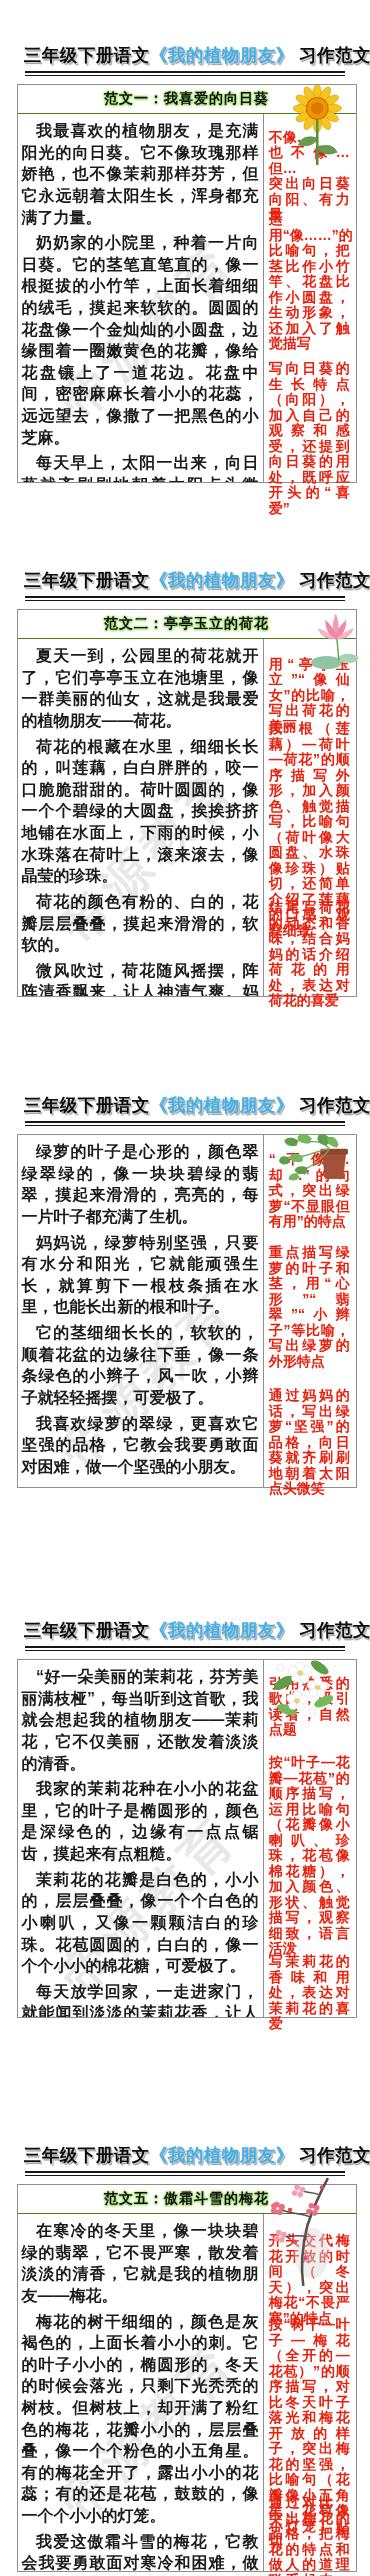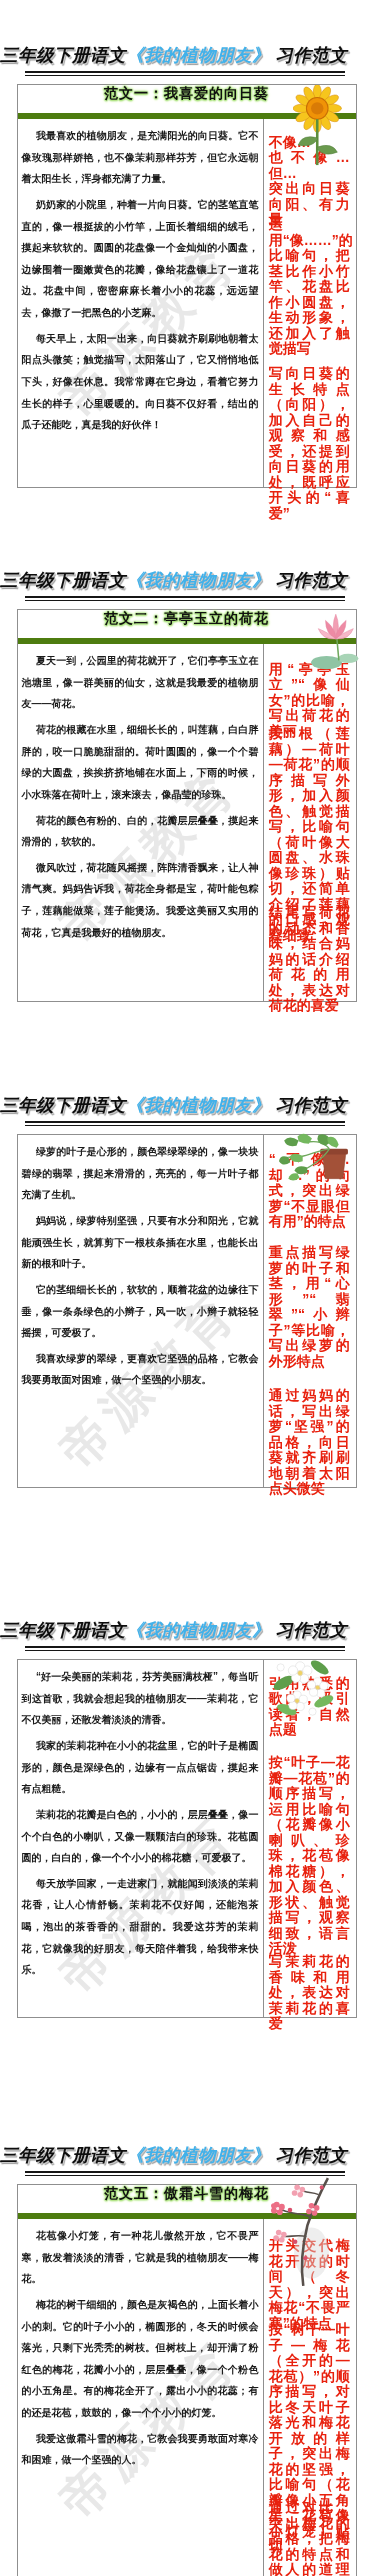--- a/index.html
+++ b/index.html
@@ -1,32 +1,32 @@
 <!DOCTYPE html>
 <html style="font-size:8.2px"><head>
 <meta charset="utf-8">
 <style>
   html,body{margin:0;padding:0;background:#ffffff;}
   body{width:371px;font-family:"Liberation Sans","DejaVu Sans",sans-serif;}
   .page{position:relative;width:371px;height:525px;background:#fff;overflow:hidden;}
-  .doc-title{position:absolute;top:43px;left:0;width:100%;text-align:left;
+  .doc-title{position:absolute;top:43px;left:0;width:100%;text-align:right;
     font-size:17.5px;font-weight:bold;letter-spacing:0.5px;color:#0d0d0d;
-    text-shadow:1px 1px 0 #c9c9c9,1.5px 1.5px 1px #9a9a9a;white-space:nowrap;font-style:italic;}
+    text-shadow:1px 1px 0 #c9c9c9,1.5px 1.5px 1px #9a9a9a;white-space:nowrap;}
   .t-blue{color:#41b1ea;}
   .t-suffix{margin-left:5.2px;}
   .rule{position:absolute;top:71px;left:25px;width:320px;height:2.1px;
     border-top:2.6px solid #161616;border-bottom:1px solid #161616;}
   .sheet{position:absolute;top:84px;left:16.5px;width:338px;border:1px solid #8f8f8f;background:#fff;}
-  .sheet-head{height:28px;border-bottom:6px solid #4d7c0f;display:flex;justify-content:center;}
+  .sheet-head{height:28px;border-bottom:1px solid #4d7c0f;display:flex;align-items:center;justify-content:center;}
   .green-glow{font-size:14px;font-weight:bold;color:#101010;letter-spacing:1px;
     text-shadow:0 0 2.6px #ace37f,0 0 3.6px #ace37f,0.5px 0.5px 1.5px #ace37f,-0.5px -0.5px 1.5px #ace37f,0.5px -0.5px 1.5px #ace37f,-0.5px 0.5px 1.5px #ace37f;}
   .sheet-body{display:flex;position:relative;}
   .essay{width:246px;box-sizing:border-box;border-right:1px solid #8f8f8f;
     padding:6.2px 4.1px 0 4.1px;overflow:hidden;
-    font-size:10px;line-height:21.6px;font-weight:bold;color:#1b1b1b;
+    font-size:16px;line-height:21.6px;font-weight:bold;color:#1b1b1b;
     text-align:justify;text-justify:inter-character;position:relative;z-index:2;}
   .essay p{margin:0 0 4.1px 0;text-indent:14.4px;}
   .notes{flex:1;position:relative;}
   .note{position:absolute;left:5.2px;width:81px;font-size:14px;line-height:15.5px;
     font-weight:bold;color:#e8210e;white-space:pre-line;text-align:justify;
     text-justify:inter-character;z-index:2;}
   .watermark{position:absolute;left:20.6px;top:216px;width:216px;text-align:center;
     font-size:49px;font-weight:bold;color:rgba(110,110,110,0.16);
     transform:rotate(-45deg);letter-spacing:7.2px;pointer-events:none;z-index:1;white-space:nowrap;}
   .flower{position:absolute;z-index:3;}
@@ -215,21 +215,21 @@
   <div class="doc-title">
     <span>三年级下册语文</span><span class="t-blue">《我的植物朋友》</span><span class="t-suffix">习作范文</span>
   </div>
   <div class="rule"></div>
   <div class="sheet">
     <div class="sheet-head">
       <span class="green-glow">范文五：傲霜斗雪的梅花</span>
     </div>
     <div class="sheet-body" style="height:357px">
       <div class="essay">
-        <p>花苞像小灯笼，有一种花儿傲然开放，它不畏严寒，散发着淡淡的清香，它就是我的植物朋友——梅花。</p>
+        <p>在寒冷的冬天里，像一块块碧绿的翡翠，它不畏严寒，散发着淡淡的清香，它就是我的植物朋友——梅花。</p>
         <p>梅花的树干细细的，颜色是灰褐色的，上面长着小小的刺。它的叶子小小的，椭圆形的，冬天的时候会落光，只剩下光秃秃的树枝。但树枝上，却开满了粉红色的梅花，花瓣小小的，层层叠叠，像一个个粉色的小五角星。有的梅花全开了，露出小小的花蕊；有的还是花苞，鼓鼓的，像一个个小小的灯笼。</p>
         <p>我爱这傲霜斗雪的梅花，它教会我要勇敢面对寒冷和困难，做一个坚强的人。</p>
       </div>
       <div class="notes">
         <div class="note" style="top:19px">开头交代梅花开放的时间（冬天），突出梅花“不畏严寒”的特点</div>
         <div class="note" style="top:103px">按“树干—叶子—梅花（全开的—花苞）”的顺序描写，对比冬天叶子落光和梅花开放的样子，突出梅花的坚强，比喻句（花瓣像小五角星、花苞像小灯笼）贴切</div>
         <div class="note" style="top:281px">通过对比，突出梅花的品格，把梅花的特点和做人的道理联系起来，升华主题</div>
       </div>
     </div>
     <div class="watermark">帝源教育</div>

